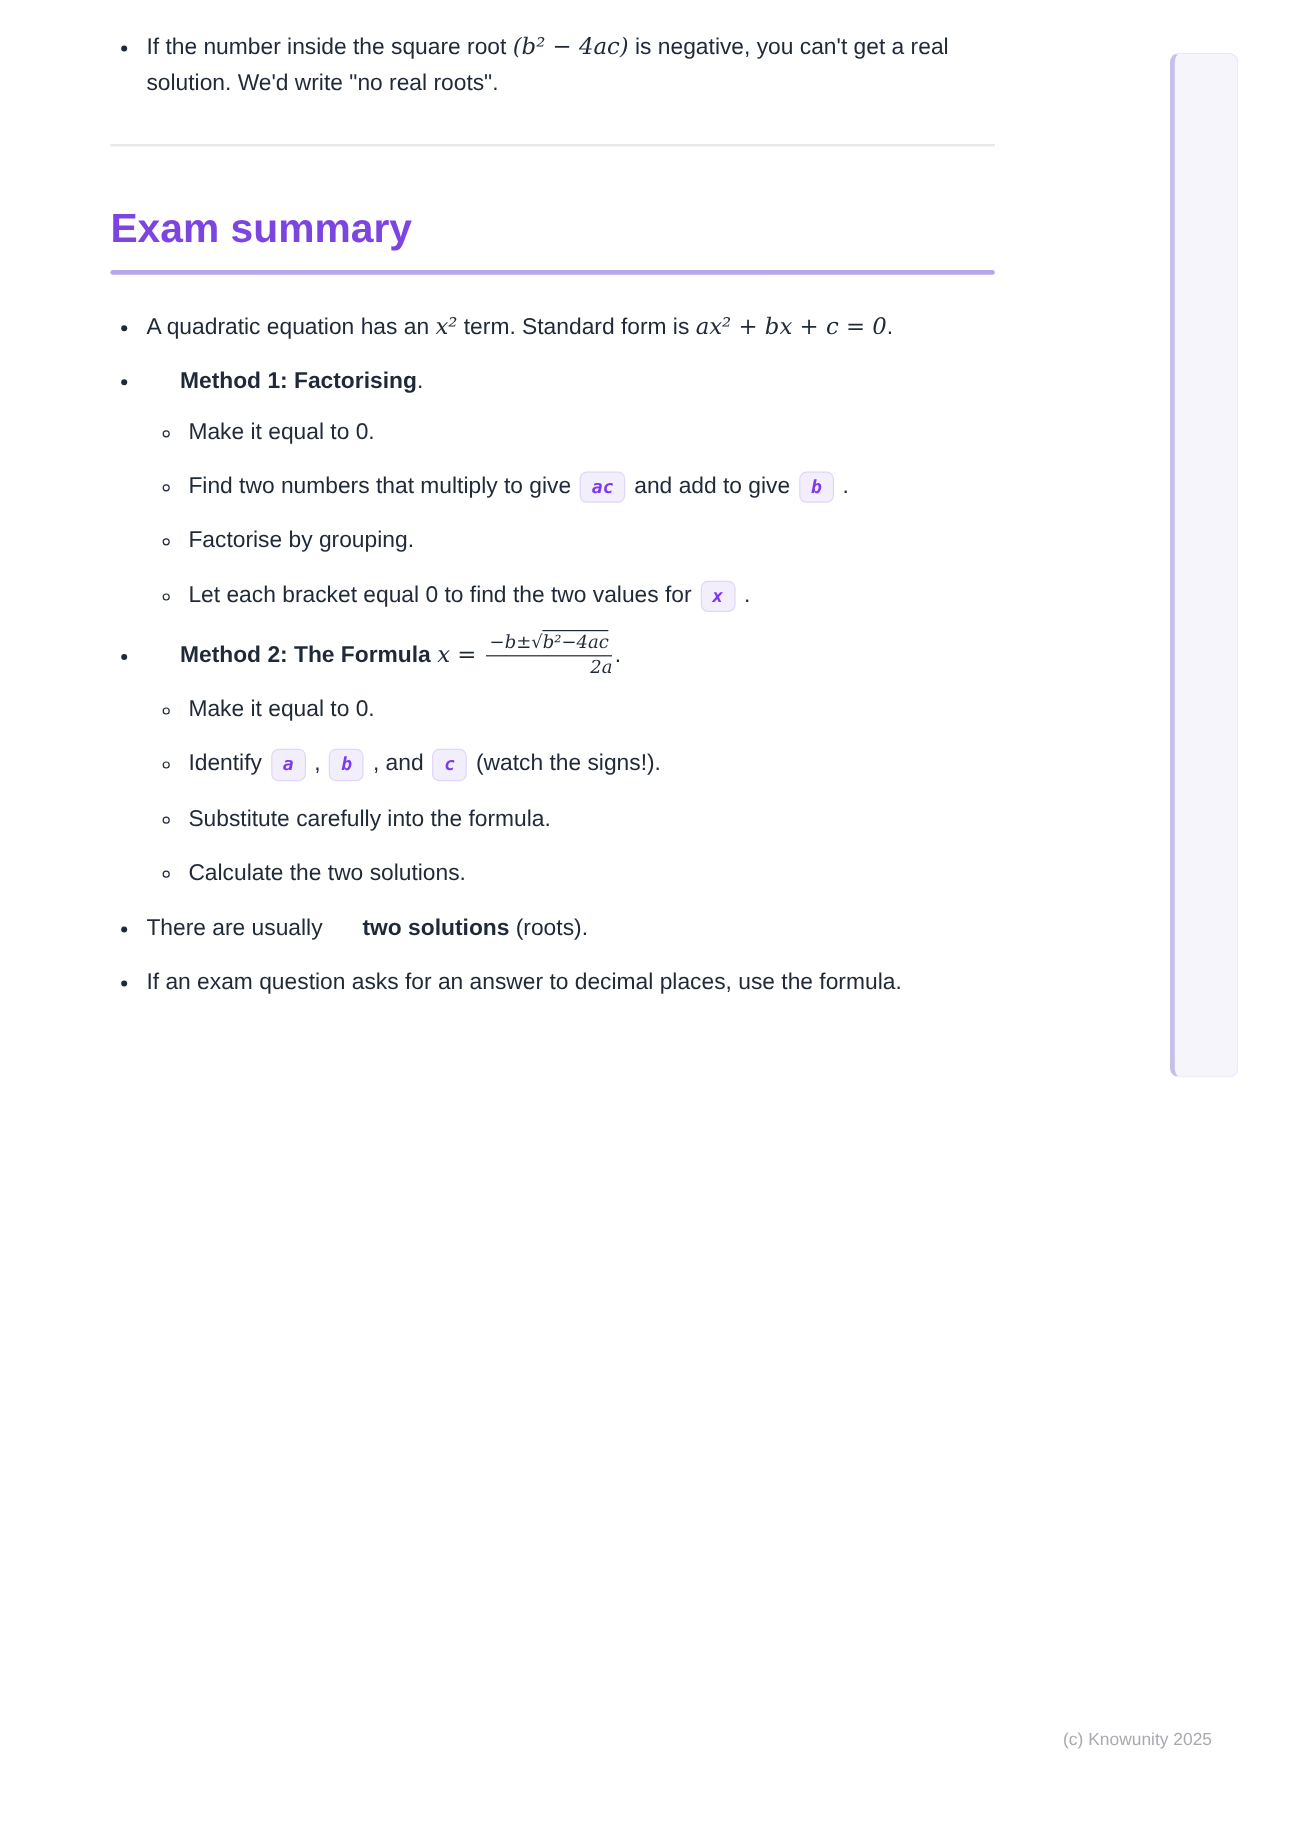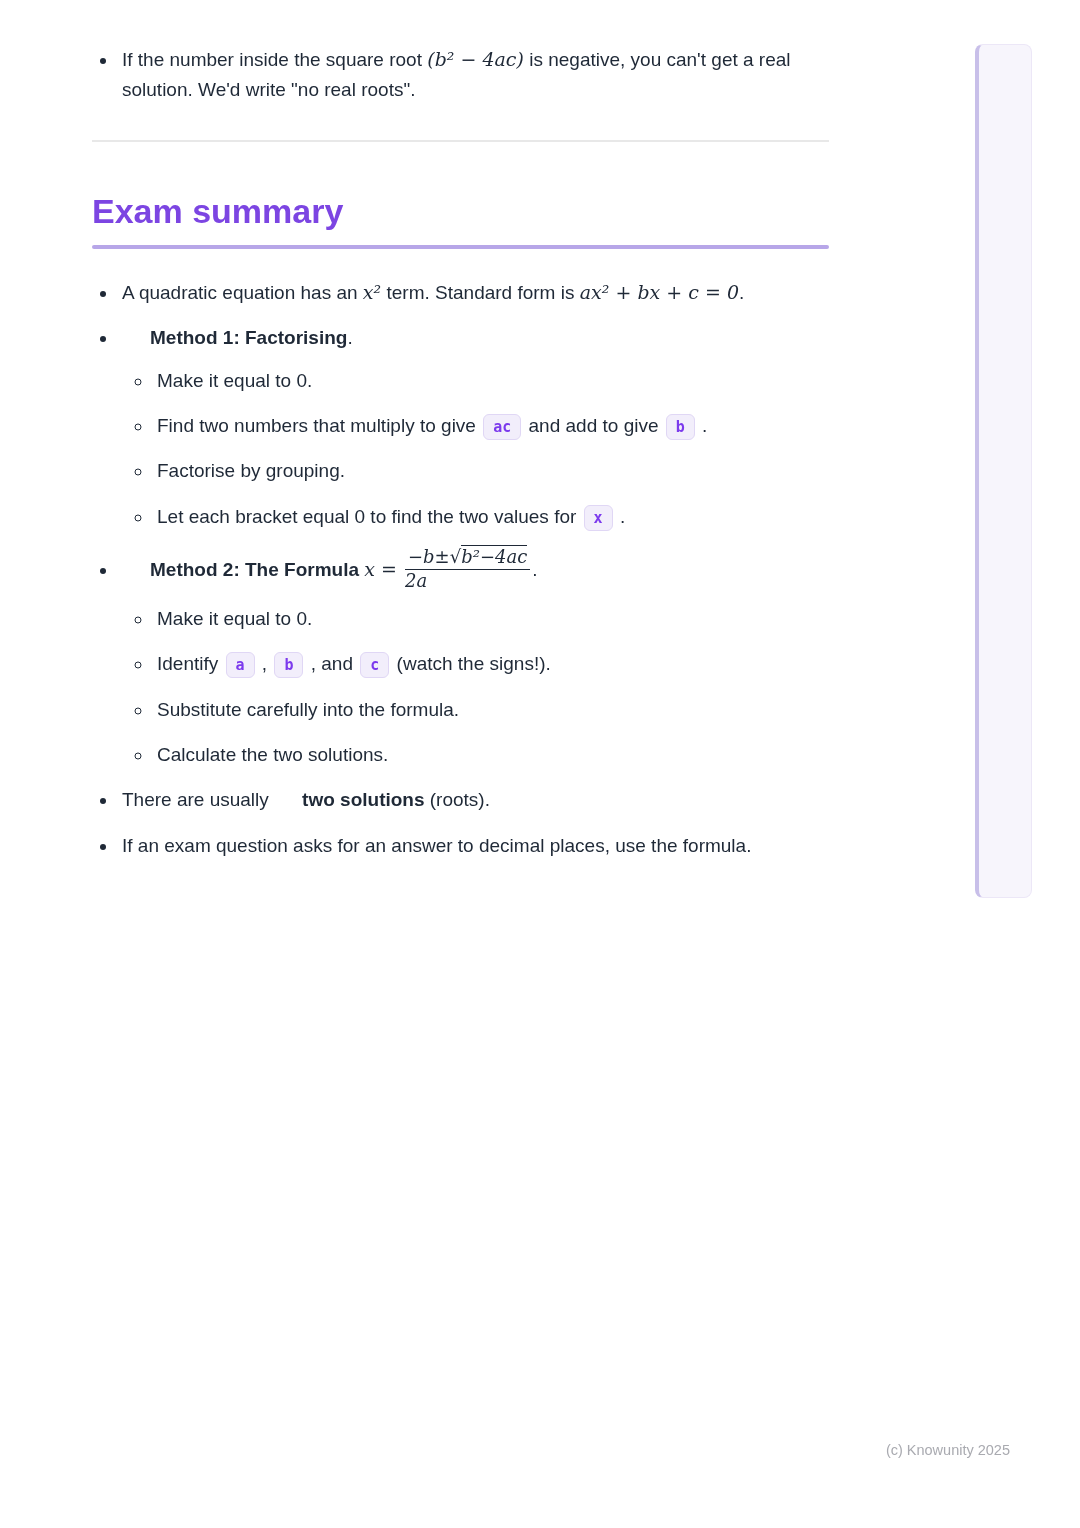--- a/index.html
+++ b/index.html
@@ -1,43 +1,44 @@
 <!DOCTYPE html>
 <html><head>
 <meta charset="utf-8">
 <style>
   * { margin:0; padding:0; box-sizing:border-box; }
   html,body { width:1080px; height:1528px; background:#ffffff; font-family:"Liberation Sans", sans-serif; }
   .page { position:relative; width:1080px; height:1528px; background:#ffffff; overflow:hidden; }
 
-  .content { position:absolute; left:92px; top:0; width:737px; padding-top:44px; color:#1f2937; }
+  .content { position:absolute; left:92px; top:0; width:737px; padding-top:24px; color:#1f2937; }
 
   ul.main { list-style:disc; margin:0; padding-left:26px; }
   ul.main > li { font-size:19px; line-height:1.6; margin-bottom:15px; padding-left:4px; color:#1f2937; }
   ul.sub { list-style:circle; margin-top:12px; margin-bottom:10px; padding-left:31px; }
   ul.sub > li { font-size:19px; line-height:1.55; margin-bottom:16px; padding-left:4px; }
 
   .bold { font-weight:bold;margin-left:28px; }
 
   .math { font-family:"DejaVu Serif", serif; font-style:italic; font-size:19px; }
 
   .chip {
     display:inline-block; font-family:"DejaVu Sans Mono", monospace; font-weight:bold;
     font-size:15px; color:#7c3aed; background:#f2eefb; border:1px solid #e0d7f5;
     border-radius:6px; padding:2px 9px; line-height:1.35; vertical-align:baseline;
     margin:0 2px;
+    font-style:italic;
   }
 
   hr.divider { border:none; border-top:2px solid #e8e8e8; margin:34px 0 0 0; }
 
   h1.heading { margin-top:50px; font-size:34px; font-weight:bold; color:#7c45e2; letter-spacing:0; }
   .heading-rule { height:4px; background:#b7a6e8; border-radius:2px; margin-top:14px; margin-bottom:28px; }
 
   
-  .frac { display:inline-block; vertical-align:-0.6em; text-align:left; font-size:18px; line-height:1.15; margin:0 2px; }
+  .frac { display:inline-block; vertical-align:-0.6em; text-align:right; font-size:15px; line-height:1.15; margin:0 2px; }
   .frac .num { display:block; border-bottom:1px solid #1f2937; padding:0 3px 1px 3px; }
   .frac .den { display:block; padding-top:1px; }
   .sqrt-sign { font-style:normal; }
   .radicand { border-top:1px solid #1f2937; padding-top:0px; }
 
   .side-panel {
     position:absolute; left:975px; top:44px; width:57px; height:854px;
     background:#f7f5fc; border:1px solid #ece7f7; border-left:4px solid #c8bfe9;
     border-radius:8px;
   }

